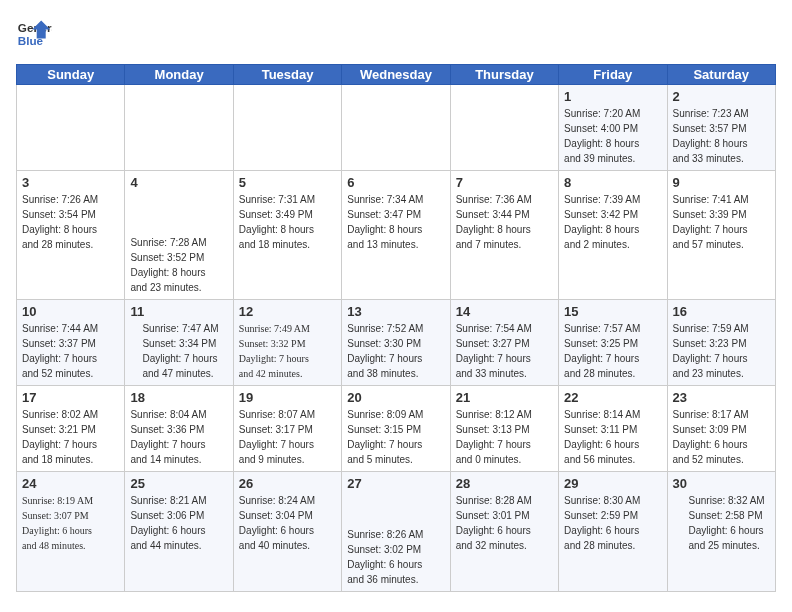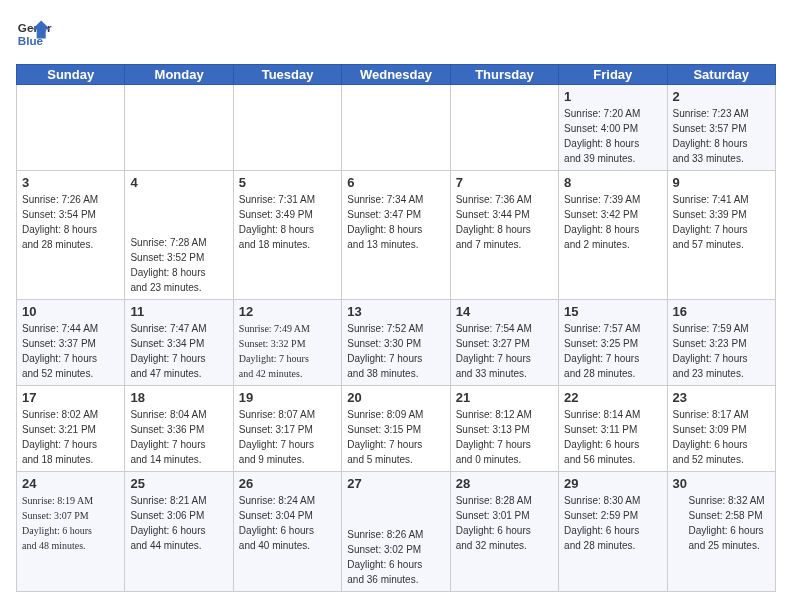--- a/index.html
+++ b/index.html
@@ -188,21 +188,21 @@
       <tr>
         <td>
           <span class="day-num">10</span>
           <div class="day-info" style="white-space: pre-line;">Sunrise: 7:44 AM
 Sunset: 3:37 PM
 Daylight: 7 hours
 and 52 minutes.</div>
         </td>
         <td>
           <span class="day-num">11</span>
-          <div class="day-info" style="white-space: pre-line;">Sunrise: 7:47 AM
+          <div class="day-info" style="white-space: pre-line; margin-left: 12px;">Sunrise: 7:47 AM
 Sunset: 3:34 PM
 Daylight: 7 hours
 and 47 minutes.</div>
         </td>
         <td>
           <span class="day-num">12</span>
           <div class="day-info" style="white-space: pre-line; font-family: Liberation Serif, serif;">Sunrise: 7:49 AM
 Sunset: 3:32 PM
 Daylight: 7 hours
 and 42 minutes.</div>

